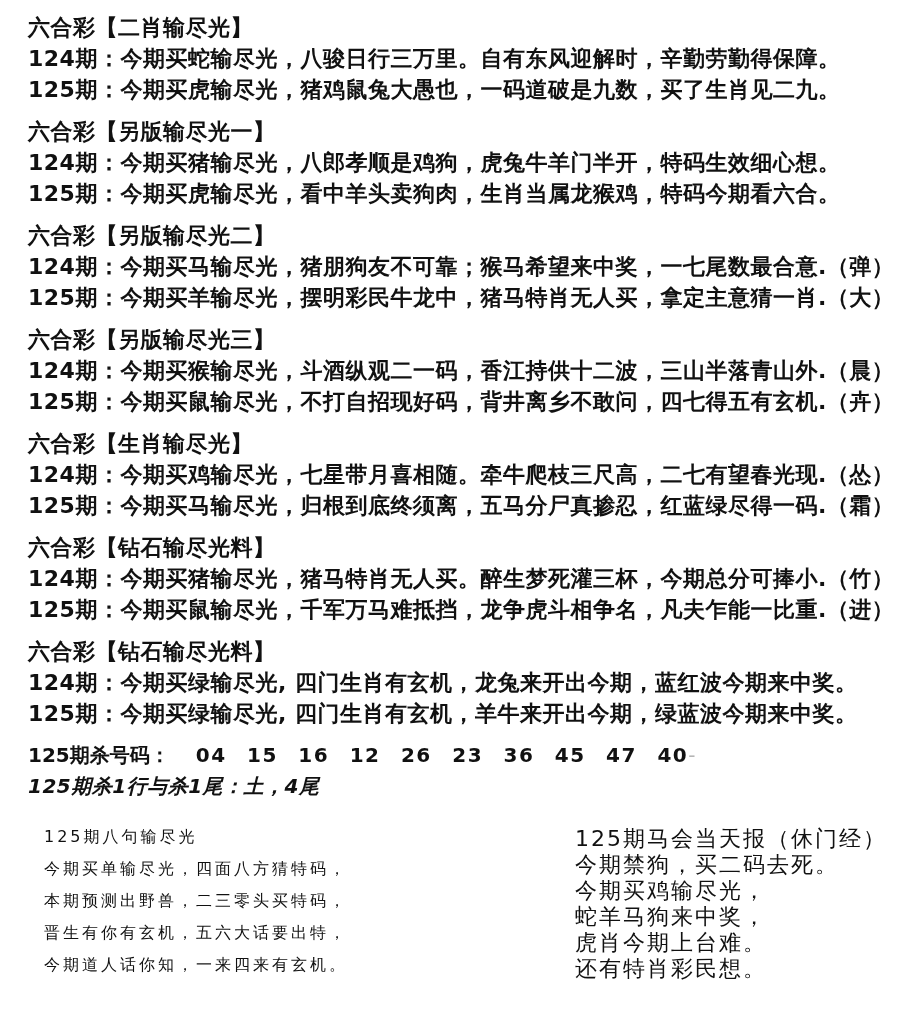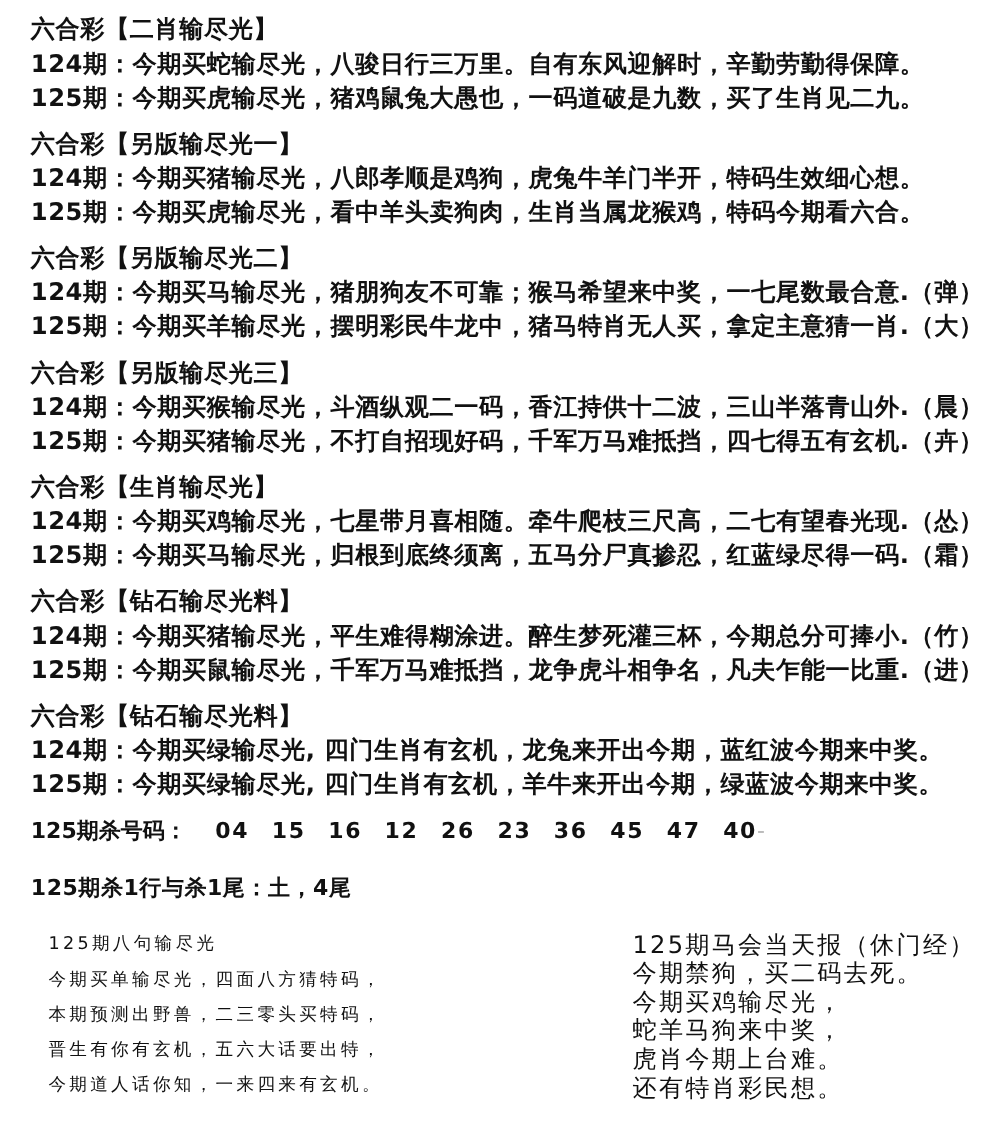--- a/index.html
+++ b/index.html
@@ -30,21 +30,21 @@
     font-weight: bold;
     white-space: nowrap;
   }
   .kill-numbers-row { margin-top: 8px; }
   .kill-numbers-row .numbers {
     margin-left: 26px;
     word-spacing: 12px;
     letter-spacing: 1.5px;
   }
   .faint { color: #b5b5b5; font-weight: normal; }
-  .kill-tail { margin-top: 21px; letter-spacing: 0.5px; }
+  .kill-tail { letter-spacing: 0.5px; font-style: italic; }
   .bottom { display: flex; align-items: flex-start; margin-top: 19px; margin-left: 16px; }
   .block-left { width: 531px; flex: 0 0 531px; }
   .bl-title, .bl-line {
     margin: 0;
     font-size: 16px;
     line-height: 32px;
     font-weight: normal;
     letter-spacing: 3px;
     white-space: nowrap;
   }
@@ -77,32 +77,32 @@
 
   <section class="tip-section">
     <h2 class="sec-header">六合彩【另版输尽光二】</h2>
     <p class="tip-line">124期：今期买马输尽光，猪朋狗友不可靠；猴马希望来中奖，一七尾数最合意.（弹）</p>
     <p class="tip-line">125期：今期买羊输尽光，摆明彩民牛龙中，猪马特肖无人买，拿定主意猜一肖.（大）</p>
   </section>
 
   <section class="tip-section">
     <h2 class="sec-header">六合彩【另版输尽光三】</h2>
     <p class="tip-line">124期：今期买猴输尽光，斗酒纵观二一码，香江持供十二波，三山半落青山外.（晨）</p>
-    <p class="tip-line">125期：今期买猪输尽光，不打自招现好码，千军万马难抵挡，四七得五有玄机.（卉）</p>
+    <p class="tip-line">125期：今期买鼠输尽光，不打自招现好码，背井离乡不敢问，四七得五有玄机.（卉）</p>
   </section>
 
   <section class="tip-section">
     <h2 class="sec-header">六合彩【生肖输尽光】</h2>
     <p class="tip-line">124期：今期买鸡输尽光，七星带月喜相随。牵牛爬枝三尺高，二七有望春光现.（怂）</p>
     <p class="tip-line">125期：今期买马输尽光，归根到底终须离，五马分尸真掺忍，红蓝绿尽得一码.（霜）</p>
   </section>
 
   <section class="tip-section">
     <h2 class="sec-header">六合彩【钻石输尽光料】</h2>
-    <p class="tip-line">124期：今期买猪输尽光，平生难得糊涂进。醉生梦死灌三杯，今期总分可捧小.（竹）</p>
+    <p class="tip-line">124期：今期买猪输尽光，猪马特肖无人买。醉生梦死灌三杯，今期总分可捧小.（竹）</p>
     <p class="tip-line">125期：今期买鼠输尽光，千军万马难抵挡，龙争虎斗相争名，凡夫乍能一比重.（进）</p>
   </section>
 
   <section class="tip-section">
     <h2 class="sec-header">六合彩【钻石输尽光料】</h2>
     <p class="tip-line">124期：今期买绿输尽光, 四门生肖有玄机，龙兔来开出今期，蓝红波今期来中奖。</p>
     <p class="tip-line">125期：今期买绿输尽光, 四门生肖有玄机，羊牛来开出今期，绿蓝波今期来中奖。</p>
   </section>
 
   <div class="kill-line kill-numbers-row">

